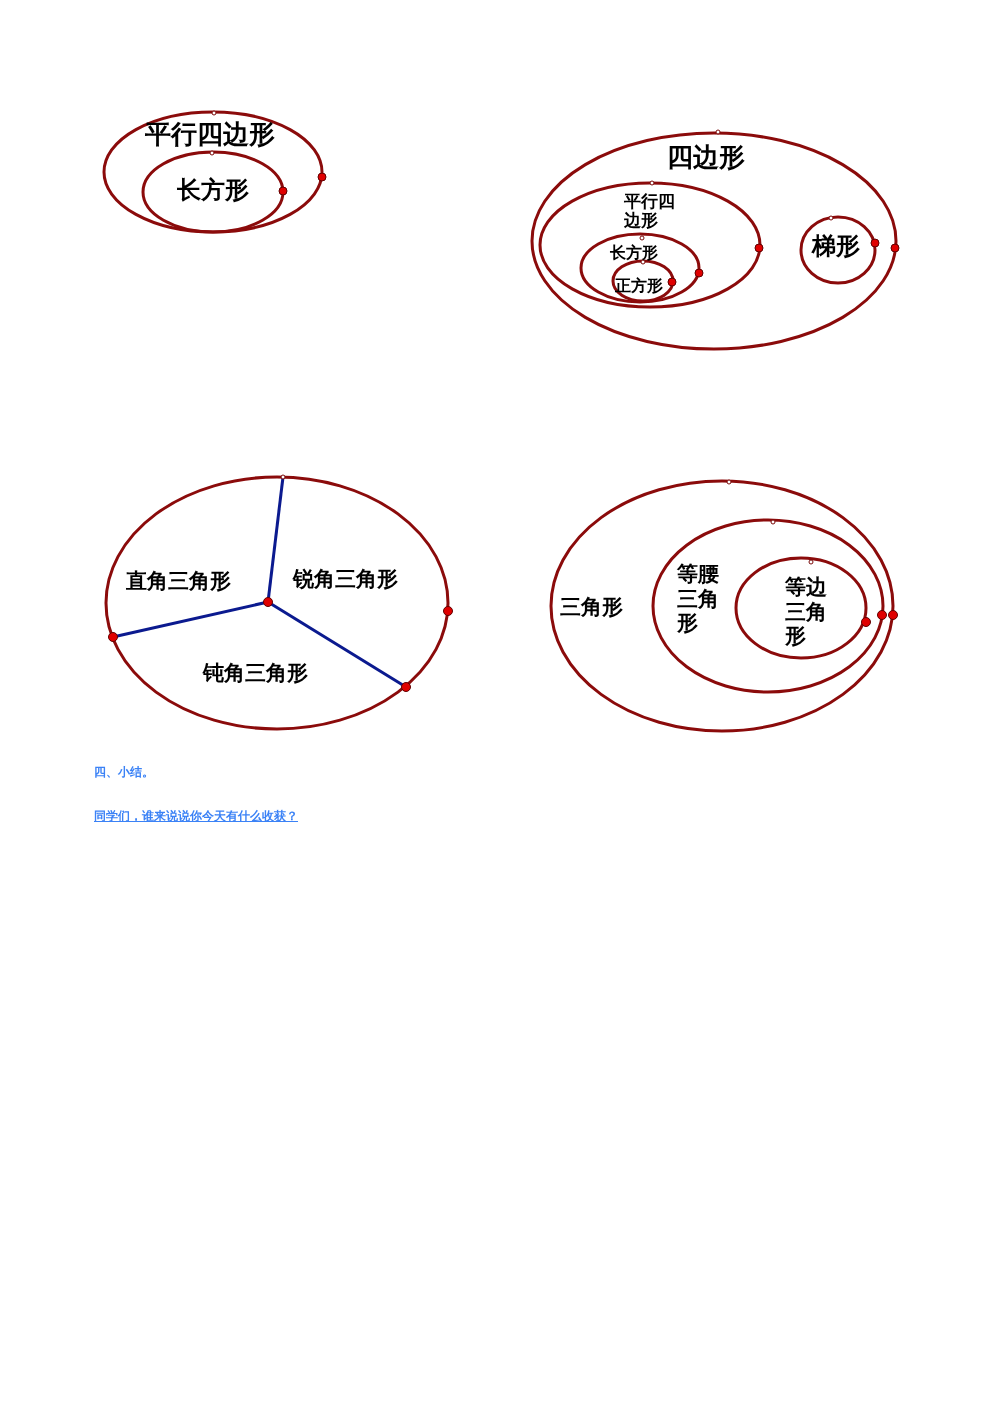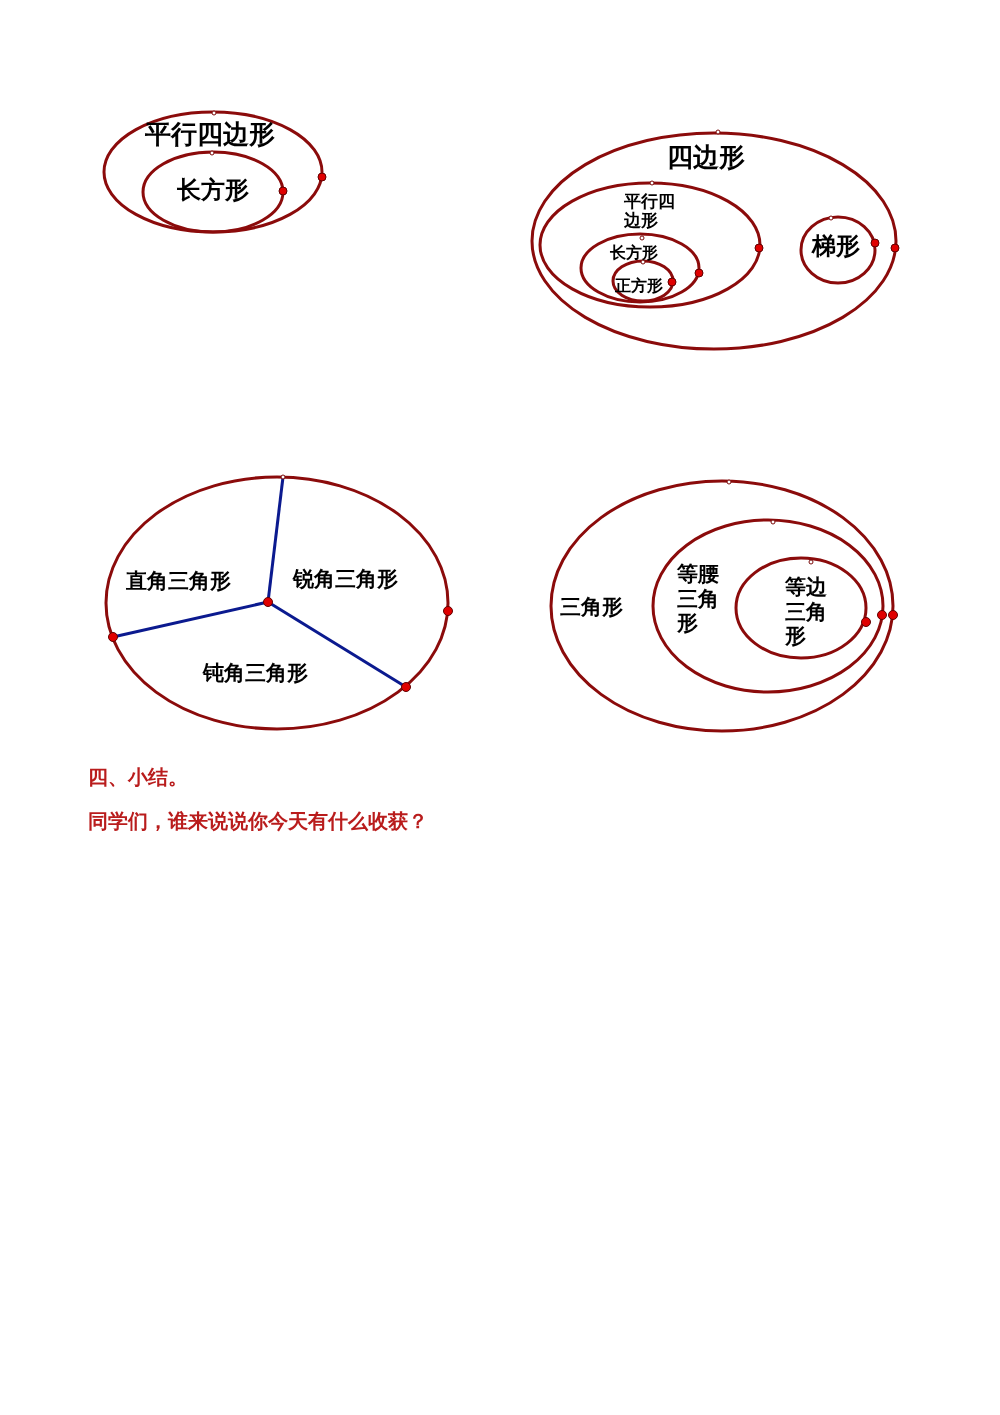--- a/index.html
+++ b/index.html
@@ -4,22 +4,22 @@
 <style>
   html, body { margin:0; padding:0; background:#ffffff; }
   body { width:1000px; height:1415px; position:relative; overflow:hidden;
          font-family:"DejaVu Sans","Liberation Sans",sans-serif; }
   svg.page { position:absolute; left:0; top:0; }
   .lbl { font-family:"DejaVu Sans","Liberation Sans",sans-serif; font-weight:bold; fill:#000; }
   .ell { fill:none; stroke:#8b0b0b; stroke-width:3; }
   .ctl { fill:#fff; stroke:#7a0a0a; stroke-width:1; }
   .pt { fill:#e00000; stroke:#600000; stroke-width:1; }
   .ray { stroke:#0b1a8f; stroke-width:3; }
-  .red-text { position:absolute; left:88px; color:#b91c1c; font-weight:bold;
-              font-family:"DejaVu Sans","Liberation Sans",sans-serif; font-size:20px; }
+  .red-text { position:absolute; left:94px; color:#3b82f6; font-weight:bold;
+              font-family:"DejaVu Sans","Liberation Sans",sans-serif; font-size:12px; }
 </style>
 </head>
 <body>
 
 <svg class="page" width="1000" height="1415" viewBox="0 0 1000 1415">
 
   <g>
     <ellipse class="ell" cx="213" cy="172" rx="109" ry="60"></ellipse>
     <ellipse class="ell" cx="213" cy="192" rx="70" ry="40"></ellipse>
     <circle class="ctl" cx="214" cy="113" r="2"></circle>
@@ -83,13 +83,13 @@
     <text class="lbl" x="677" y="581" font-size="21">等腰</text>
     <text class="lbl" x="677" y="606" font-size="21">三角</text>
     <text class="lbl" x="677" y="630" font-size="21">形</text>
     <text class="lbl" x="785" y="594" font-size="21">等边</text>
     <text class="lbl" x="785" y="619" font-size="21">三角</text>
     <text class="lbl" x="785" y="643" font-size="21">形</text>
   </g>
 </svg>
 
 <div class="red-text" style="top:764px;">四、小结。</div>
-<div class="red-text" style="top:808px;">同学们，谁来说说你今天有什么收获？</div>
+<div class="red-text" style="top:808px;text-decoration:underline;">同学们，谁来说说你今天有什么收获？</div>
 
 </body></html>

